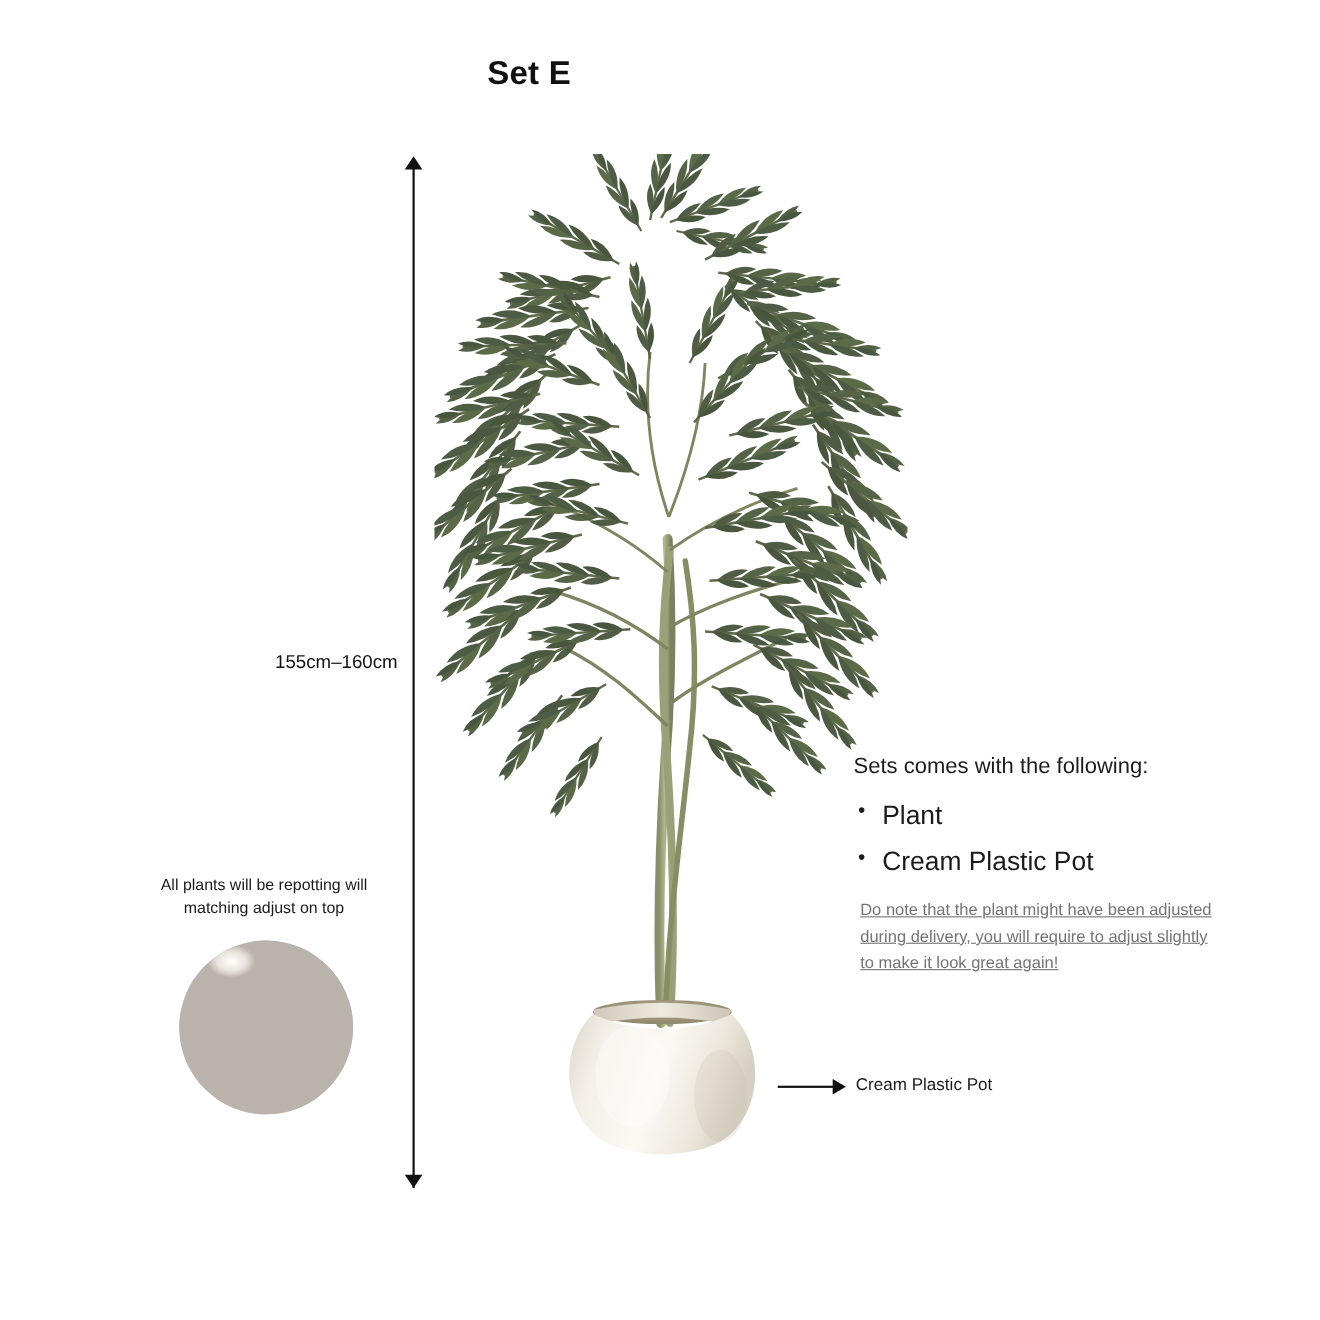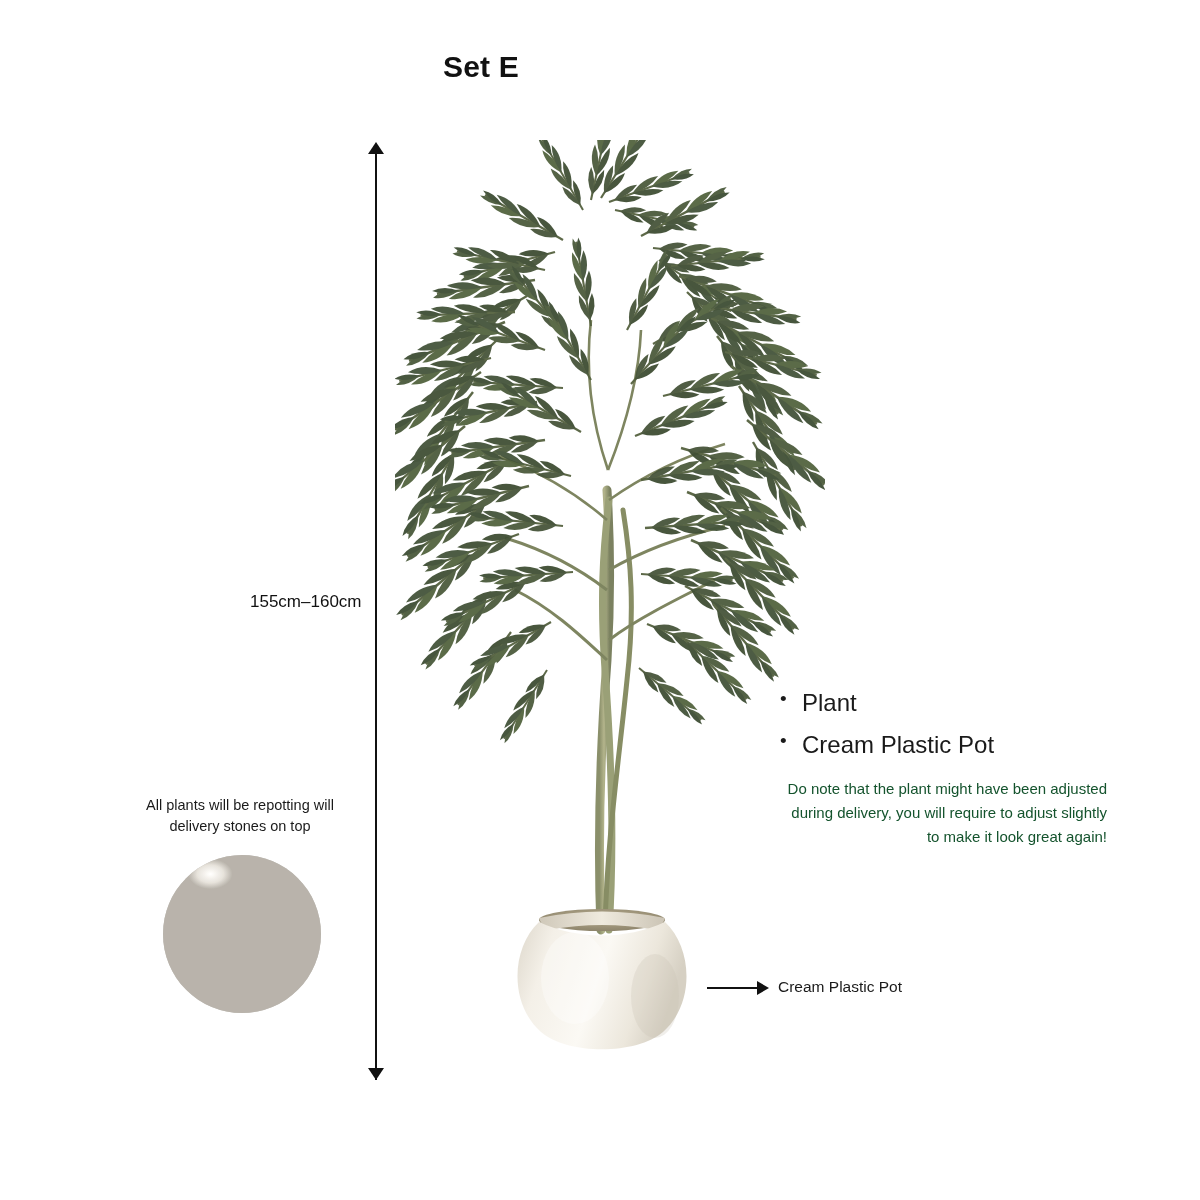--- a/index.html
+++ b/index.html
@@ -185,39 +185,40 @@
     content: "\2022";
     position: absolute;
     left: 4px;
     top: -1px;
     font-size: 19px;
     color: #1a1a1a;
   }
   #info-note {
     font-size: 15px;
     line-height: 1.6;
-    color: #14532d;
-    text-align: right;
+    color: #737373;
+    text-align: left;
     width: 325px;
     margin-left: 6px;
+    text-decoration: underline;
   }
 </style>
 </head>
 <body>
 
 <div id="title">Set E</div>
 
 <div id="dim-arrow-top" class="dim-arrow"></div>
 <div id="dim-line"></div>
 <div id="dim-arrow-bottom" class="dim-arrow"></div>
 <div id="dim-label">155cm–160cm</div>
 
 <div id="stones-note">
   <span>All plants will be repotting will</span><br>
-  <span>delivery stones on top</span>
+  <span>matching adjust on top</span>
 </div>
 <div id="stones-circle">
   <div class="pebbles"></div>
 </div>
 
 <div id="plant-area">
   <svg id="plant-svg" width="430" height="940" viewBox="0 0 430 940" xmlns="http://www.w3.org/2000/svg">
     <defs>
       <linearGradient id="stemGrad" x1="0" y1="0" x2="1" y2="0">
         <stop offset="0%" stop-color="#8a8f6a"></stop>
@@ -373,18 +374,19 @@
     <ellipse cx="70" cy="78" rx="34" ry="46" fill="#ffffff" opacity="0.35"></ellipse>
     <ellipse cx="150" cy="96" rx="24" ry="42" fill="#c9c2b3" opacity="0.28"></ellipse>
   </svg>
 </div>
 
 <div id="pot-callout-line"></div>
 <div id="pot-callout-arrow"></div>
 <div id="pot-callout-label">Cream Plastic Pot</div>
 
 <div id="info-block">
+  <p id="info-heading">Sets comes with the following:</p>
   <ul id="info-list">
     <li>Plant</li>
     <li>Cream Plastic Pot</li>
   </ul>
   <div id="info-note">Do note that the plant might have been adjusted during delivery, you will require to adjust slightly to make it look great again!</div>
 </div>
 
 </body></html>

